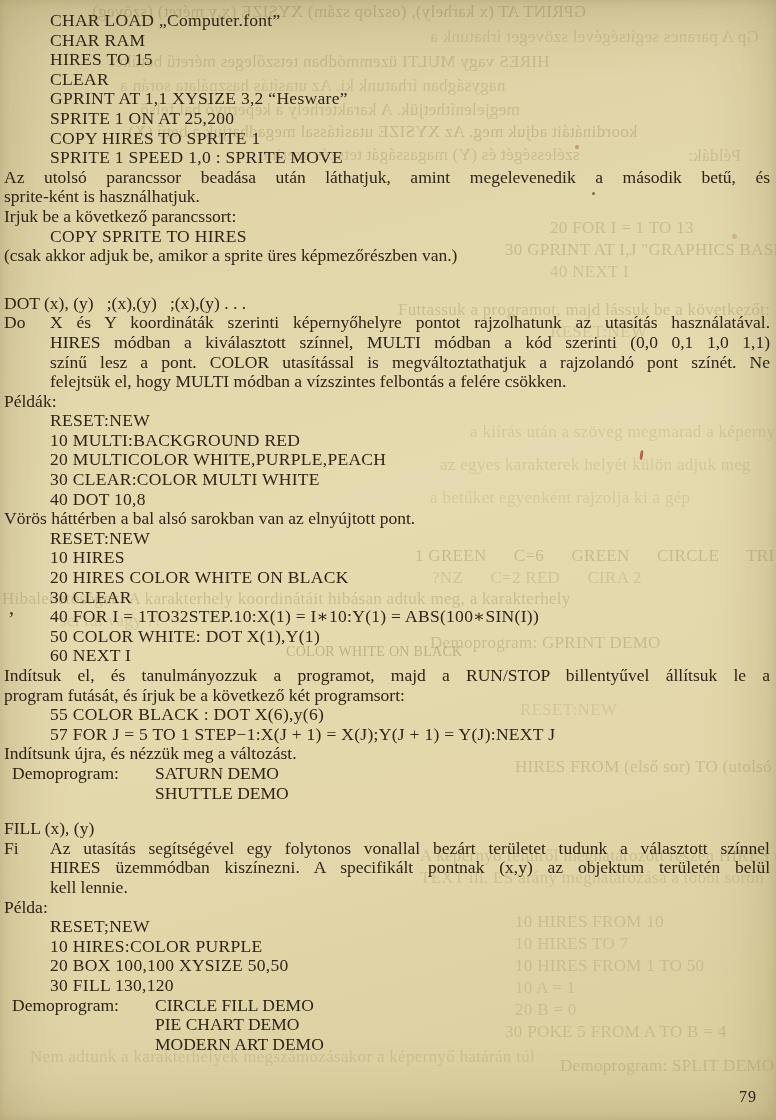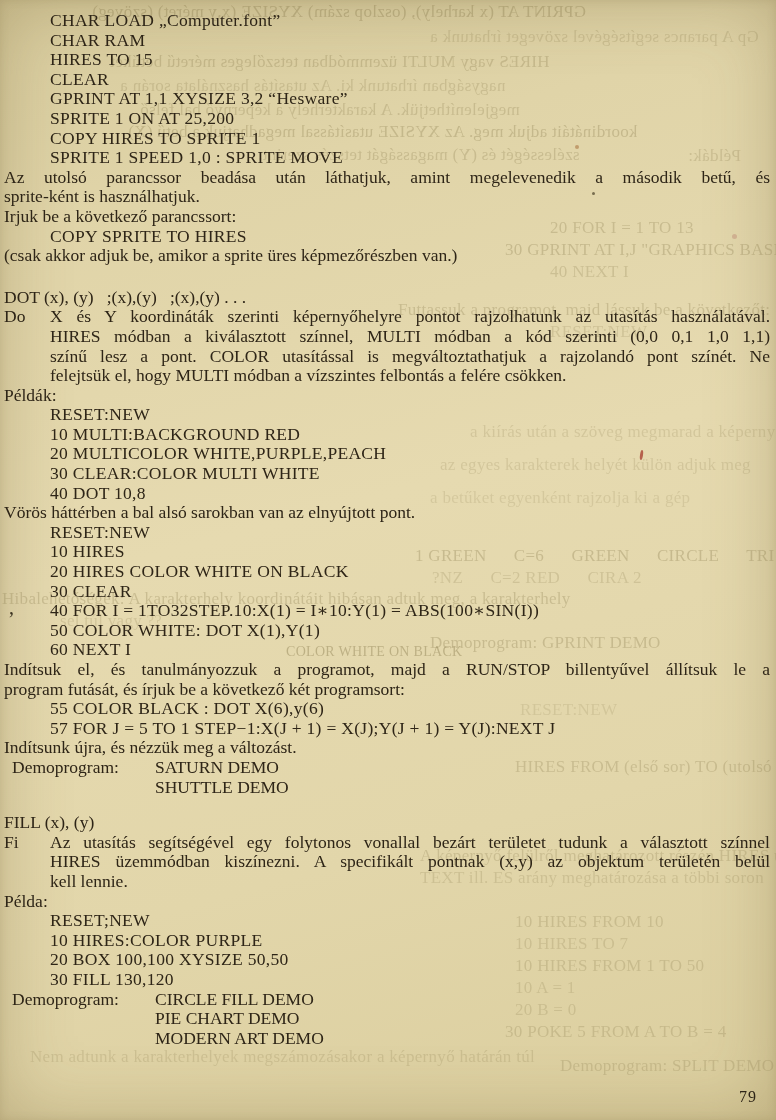--- a/index.html
+++ b/index.html
@@ -14,21 +14,21 @@
     box-shadow:inset 0 0 70px rgba(108,88,42,.30), inset 0 0 10px rgba(108,88,42,.16);
   }
   .flow { position:relative; padding:11px 6px 0 4px; z-index:2; }
   .code  { margin-left:46px; white-space:pre-wrap; letter-spacing:.3px; }
   .bline { white-space:pre-wrap; }
   .jl    { text-align:justify; text-align-last:justify; }
   .hang  { position:relative; padding-left:46px; }
   .term  { position:absolute; left:0; top:0; }
   .demo  { position:relative; padding-left:151px; }
   .demo .lbl { position:absolute; left:8px; top:0; }
-  .mt-dot  { margin-top:22px; }
+  .mt-dot  { margin-top:28px; }
   .mt-fill { margin-top:16px; }
   .pagenum { position:absolute; right:19px; top:1086px; font-size:16px; line-height:22px; letter-spacing:1px; z-index:3; }
   
   .bt { position:absolute; inset:0; z-index:1; pointer-events:none; }
   .bf { position:absolute; white-space:pre; color:#837547; filter:blur(.7px);
         font-size:17px; line-height:19px; letter-spacing:.3px; }
   .bf.m { transform:scaleX(-1); }
   .speck { position:absolute; border-radius:50%; z-index:2; }
   .stray { position:absolute; z-index:2; font-size:20px; color:#3a3120; }
 </style>

